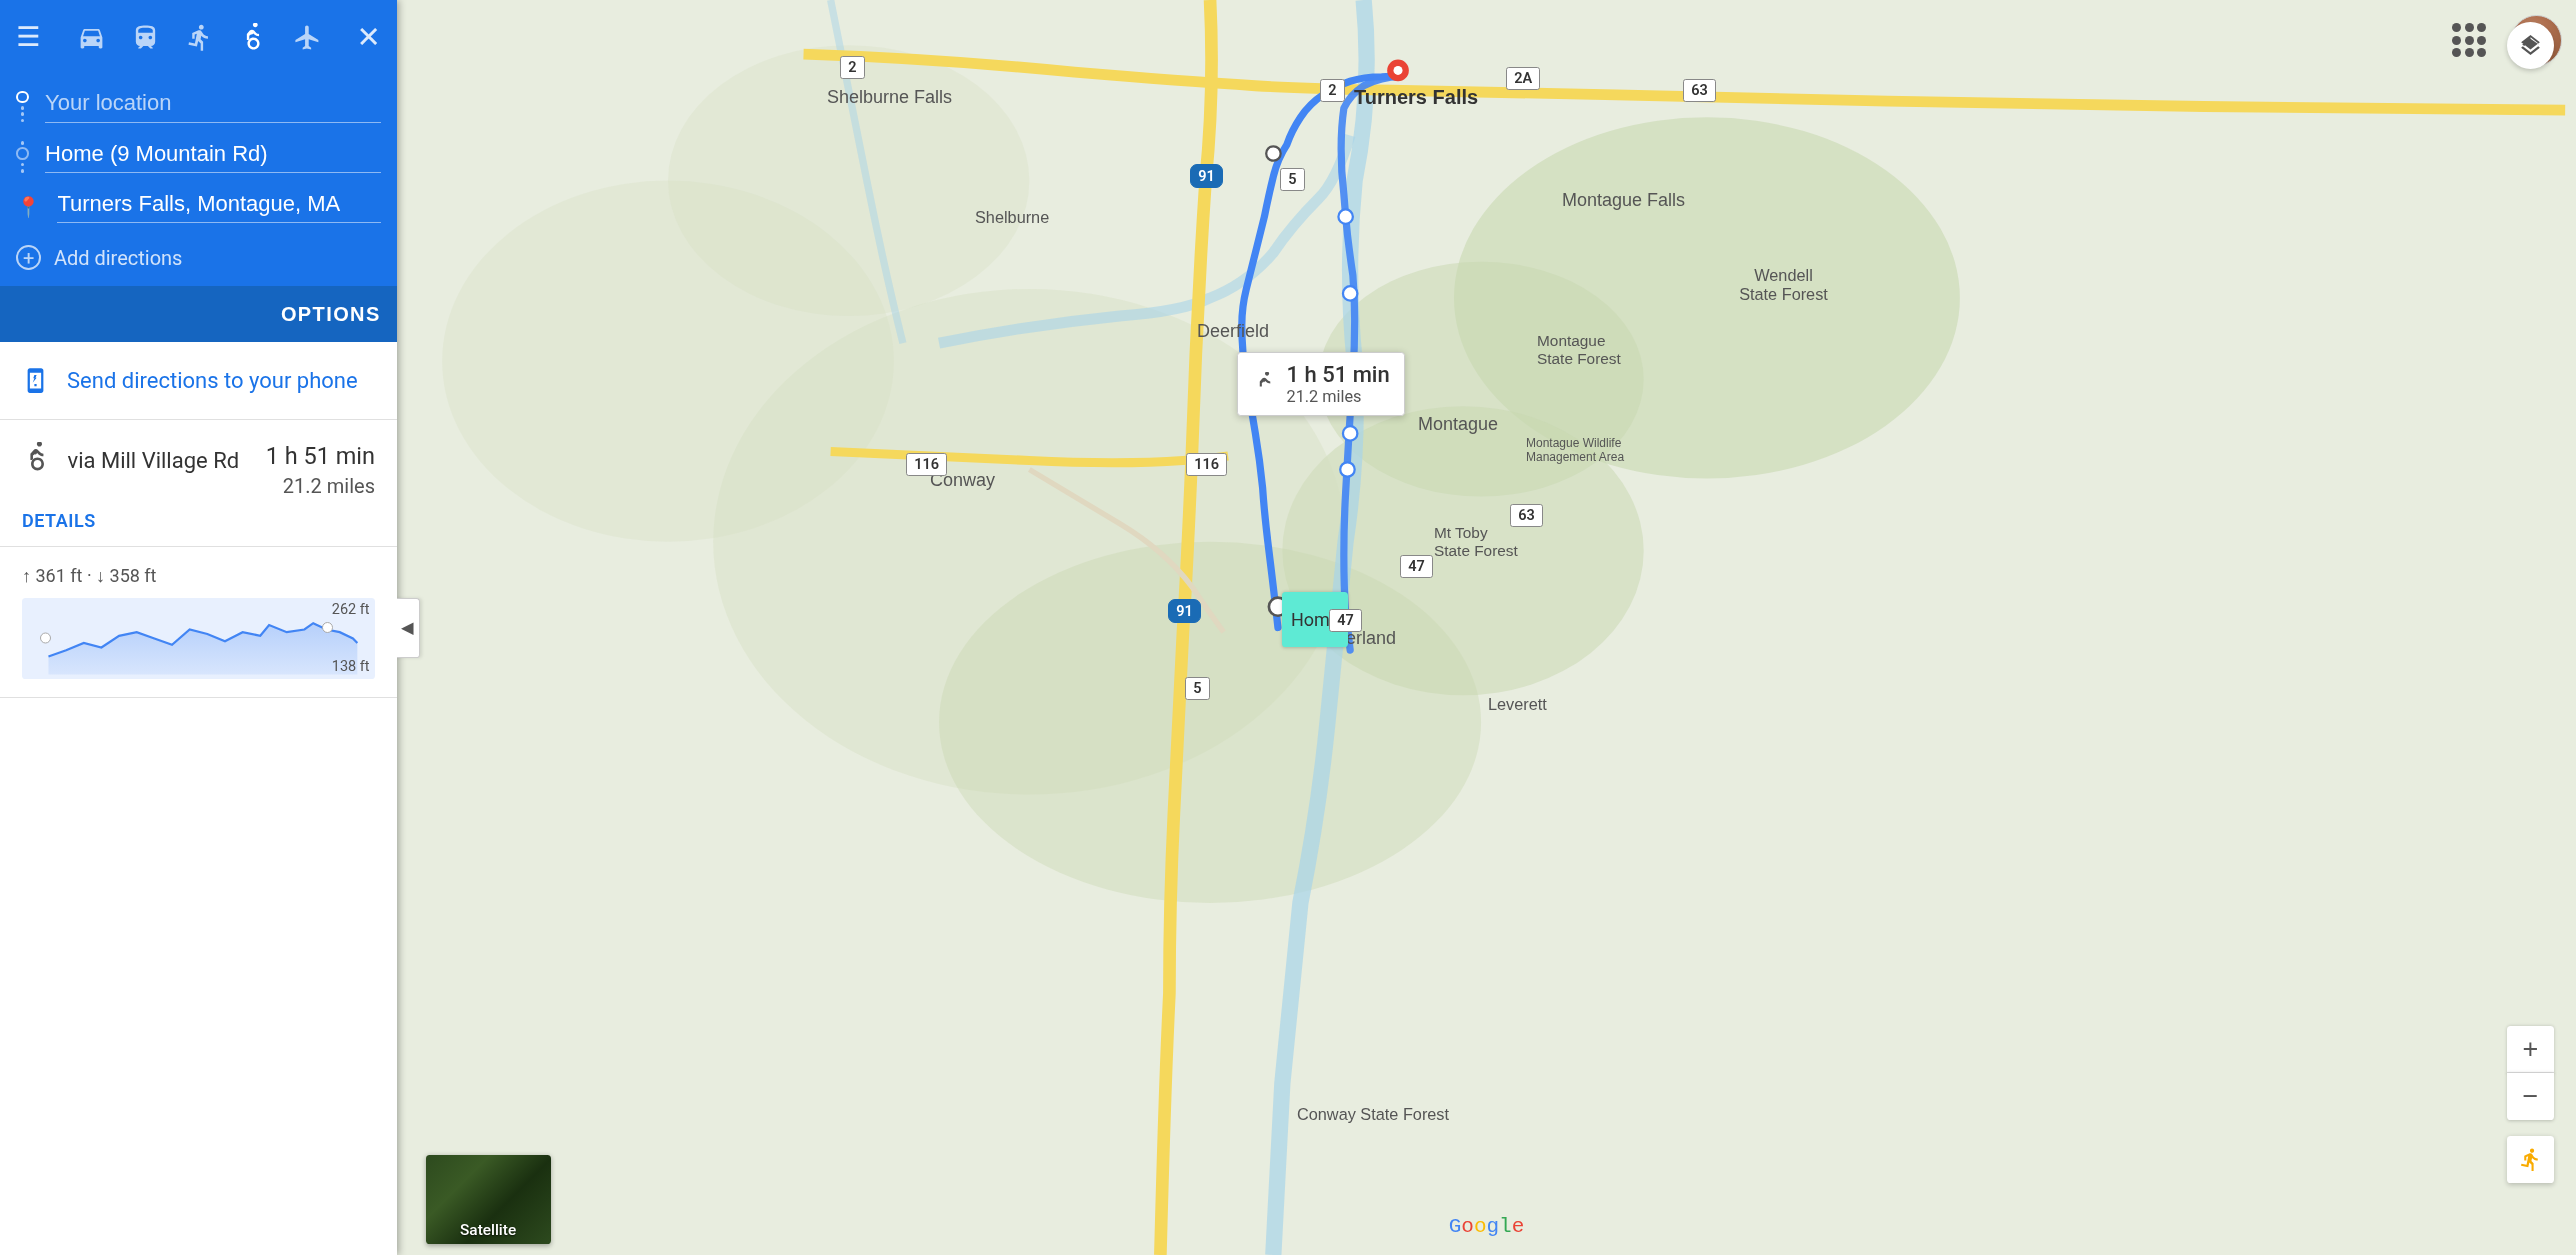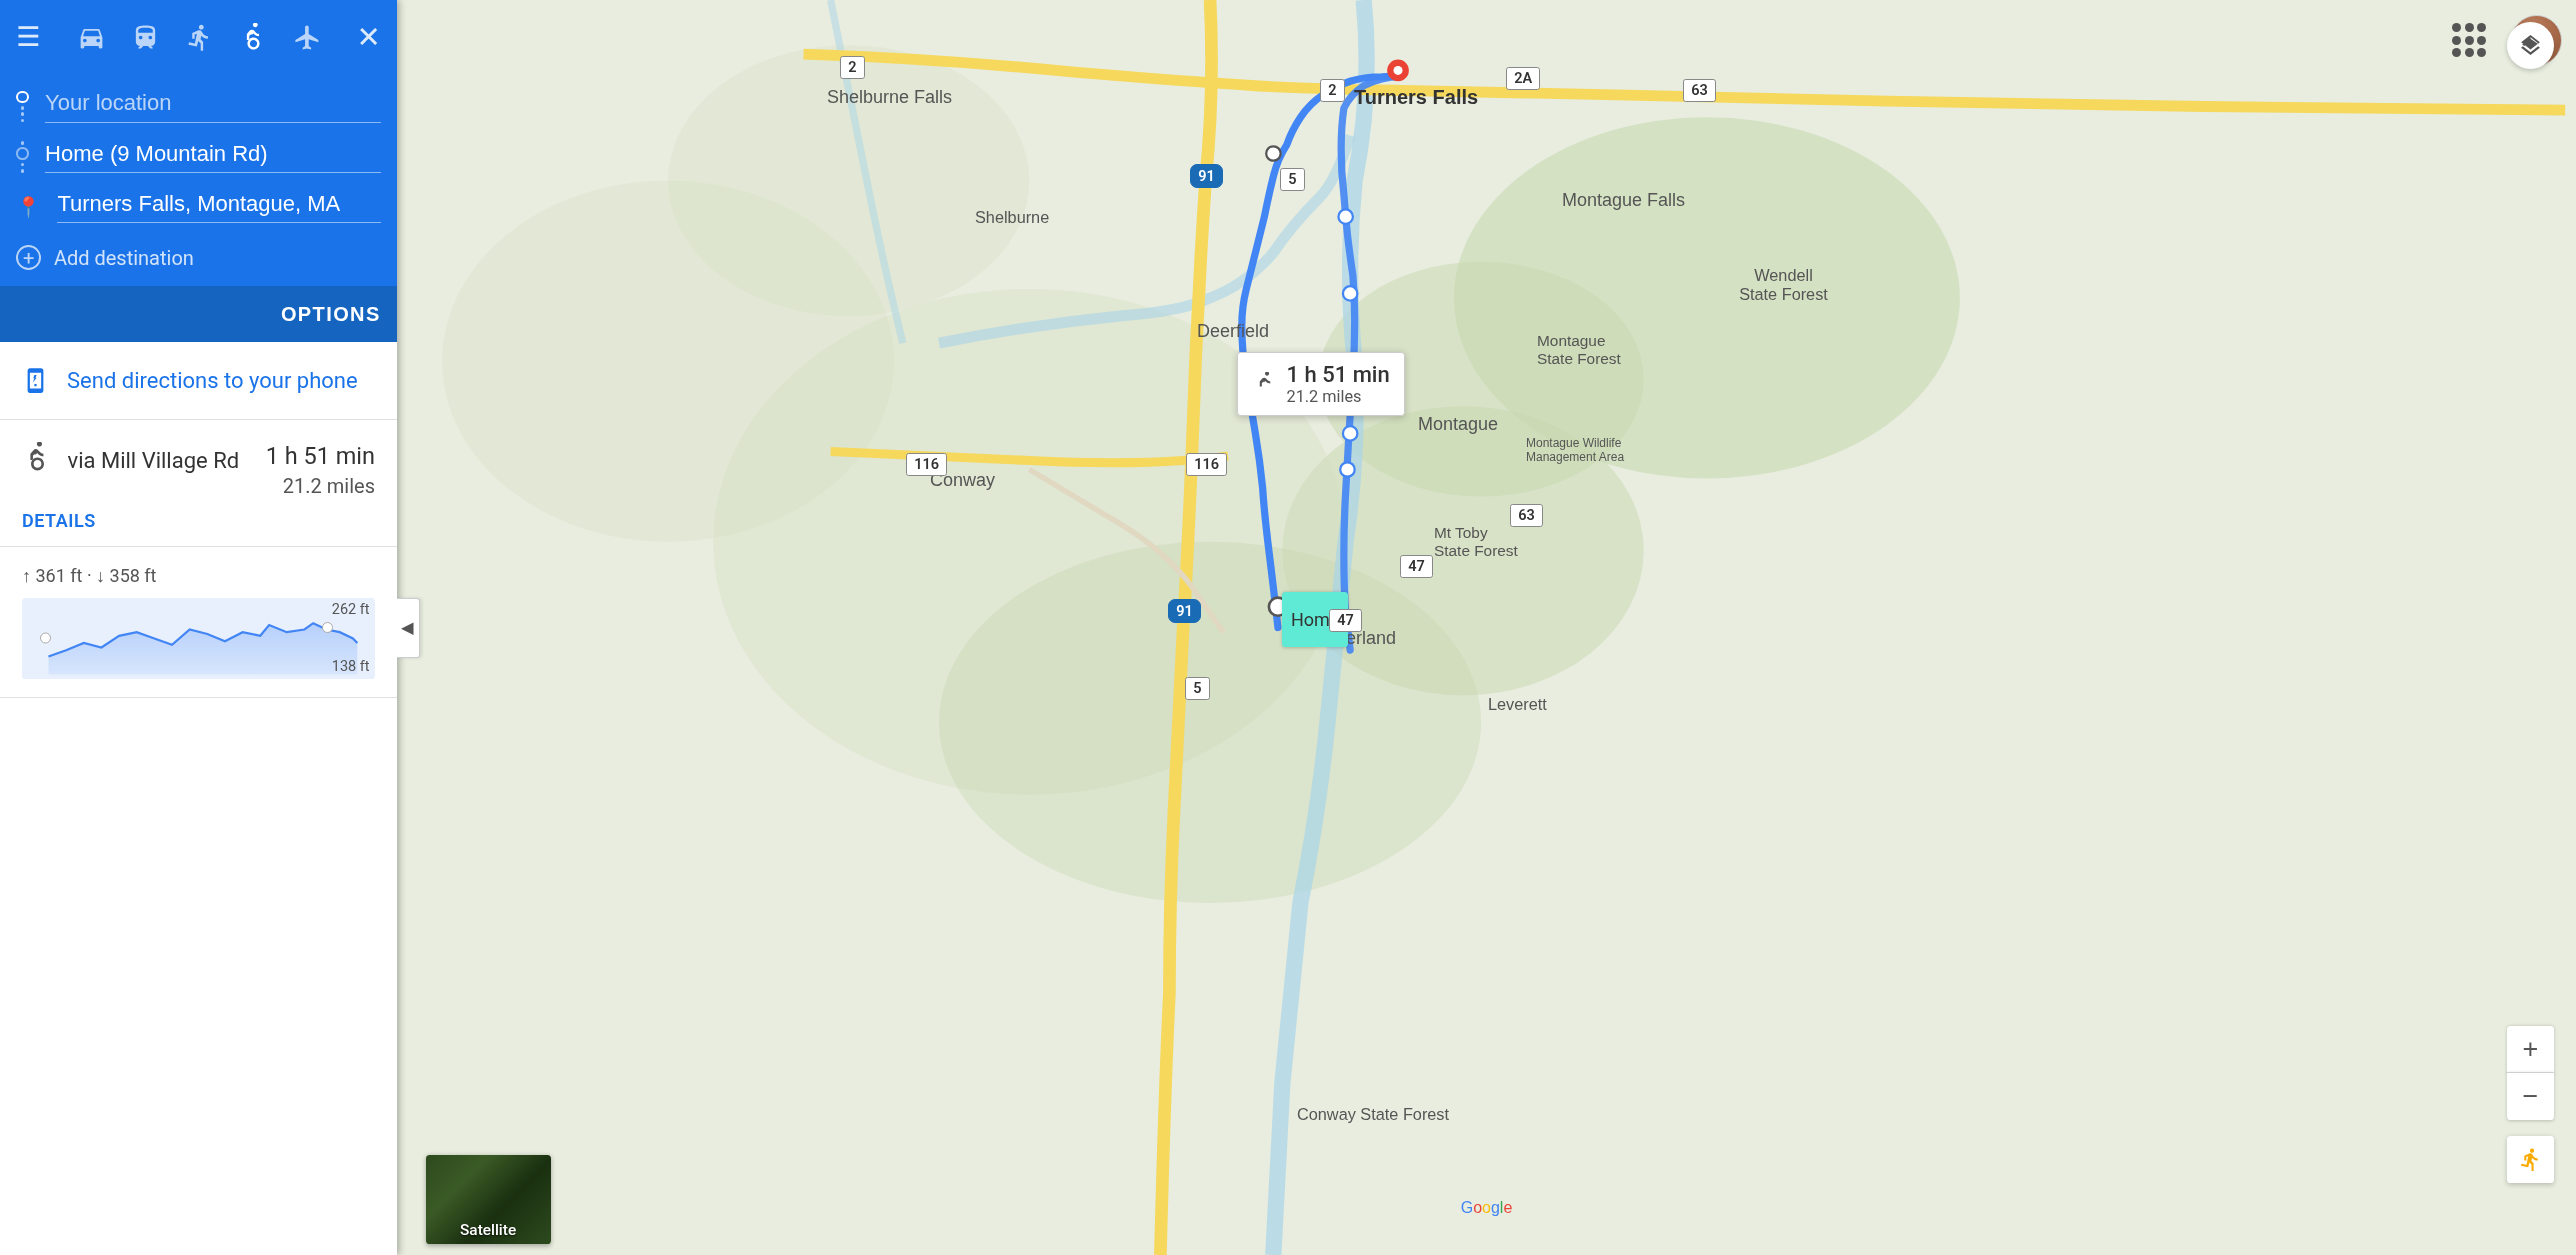--- a/index.html
+++ b/index.html
@@ -314,25 +314,25 @@
       border-radius: 3.6px;
       padding: 17px 9px;
       font-size: 18px;
       color: #333;
       box-shadow: 0 0.9px 3.6px rgba(0,0,0,0.2);
     }
 
     
     .google-logo {
       position: absolute;
-      bottom: 38px;
+      bottom: 17px;
       left: 50%;
       transform: translateX(-50%);
-      font-size: 16px;
-      font-family: Liberation Sans, sans-serif;
+      font-size: 21px;
+      font-family: Liberation Mono, monospace;
     }
     .g-blue { color: #4285f4; }
     .g-red { color: #ea4335; }
     .g-yellow { color: #fbbc05; }
     .g-green { color: #34a853; }
 
     
     .satellite-thumb {
       position: absolute;
       bottom: 11px;
@@ -568,21 +568,21 @@
       <input class="route-input-text" value="Home (9 Mountain Rd)" style="">
     </div>
 
     <div class="route-input-row">
       <span style="color:#ea4335;font-size:20px;flex-shrink:0;margin-right:3.6px;">📍</span>
       <input class="route-input-text" value="Turners Falls, Montague, MA" style="">
     </div>
 
     <div class="add-dest-row">
       <div class="add-icon">+</div>
-      <span class="add-dest-text">Add destination</span>
+      <span class="add-dest-text">Add directions</span>
     </div>
   </div>
 
   <div class="options-bar">
     <button class="options-btn">OPTIONS</button>
   </div>
 
   <div class="send-directions">
     <span class="send-icon">
       <svg width="27" height="27" viewBox="0 0 24 24" fill="#1a73e8">

